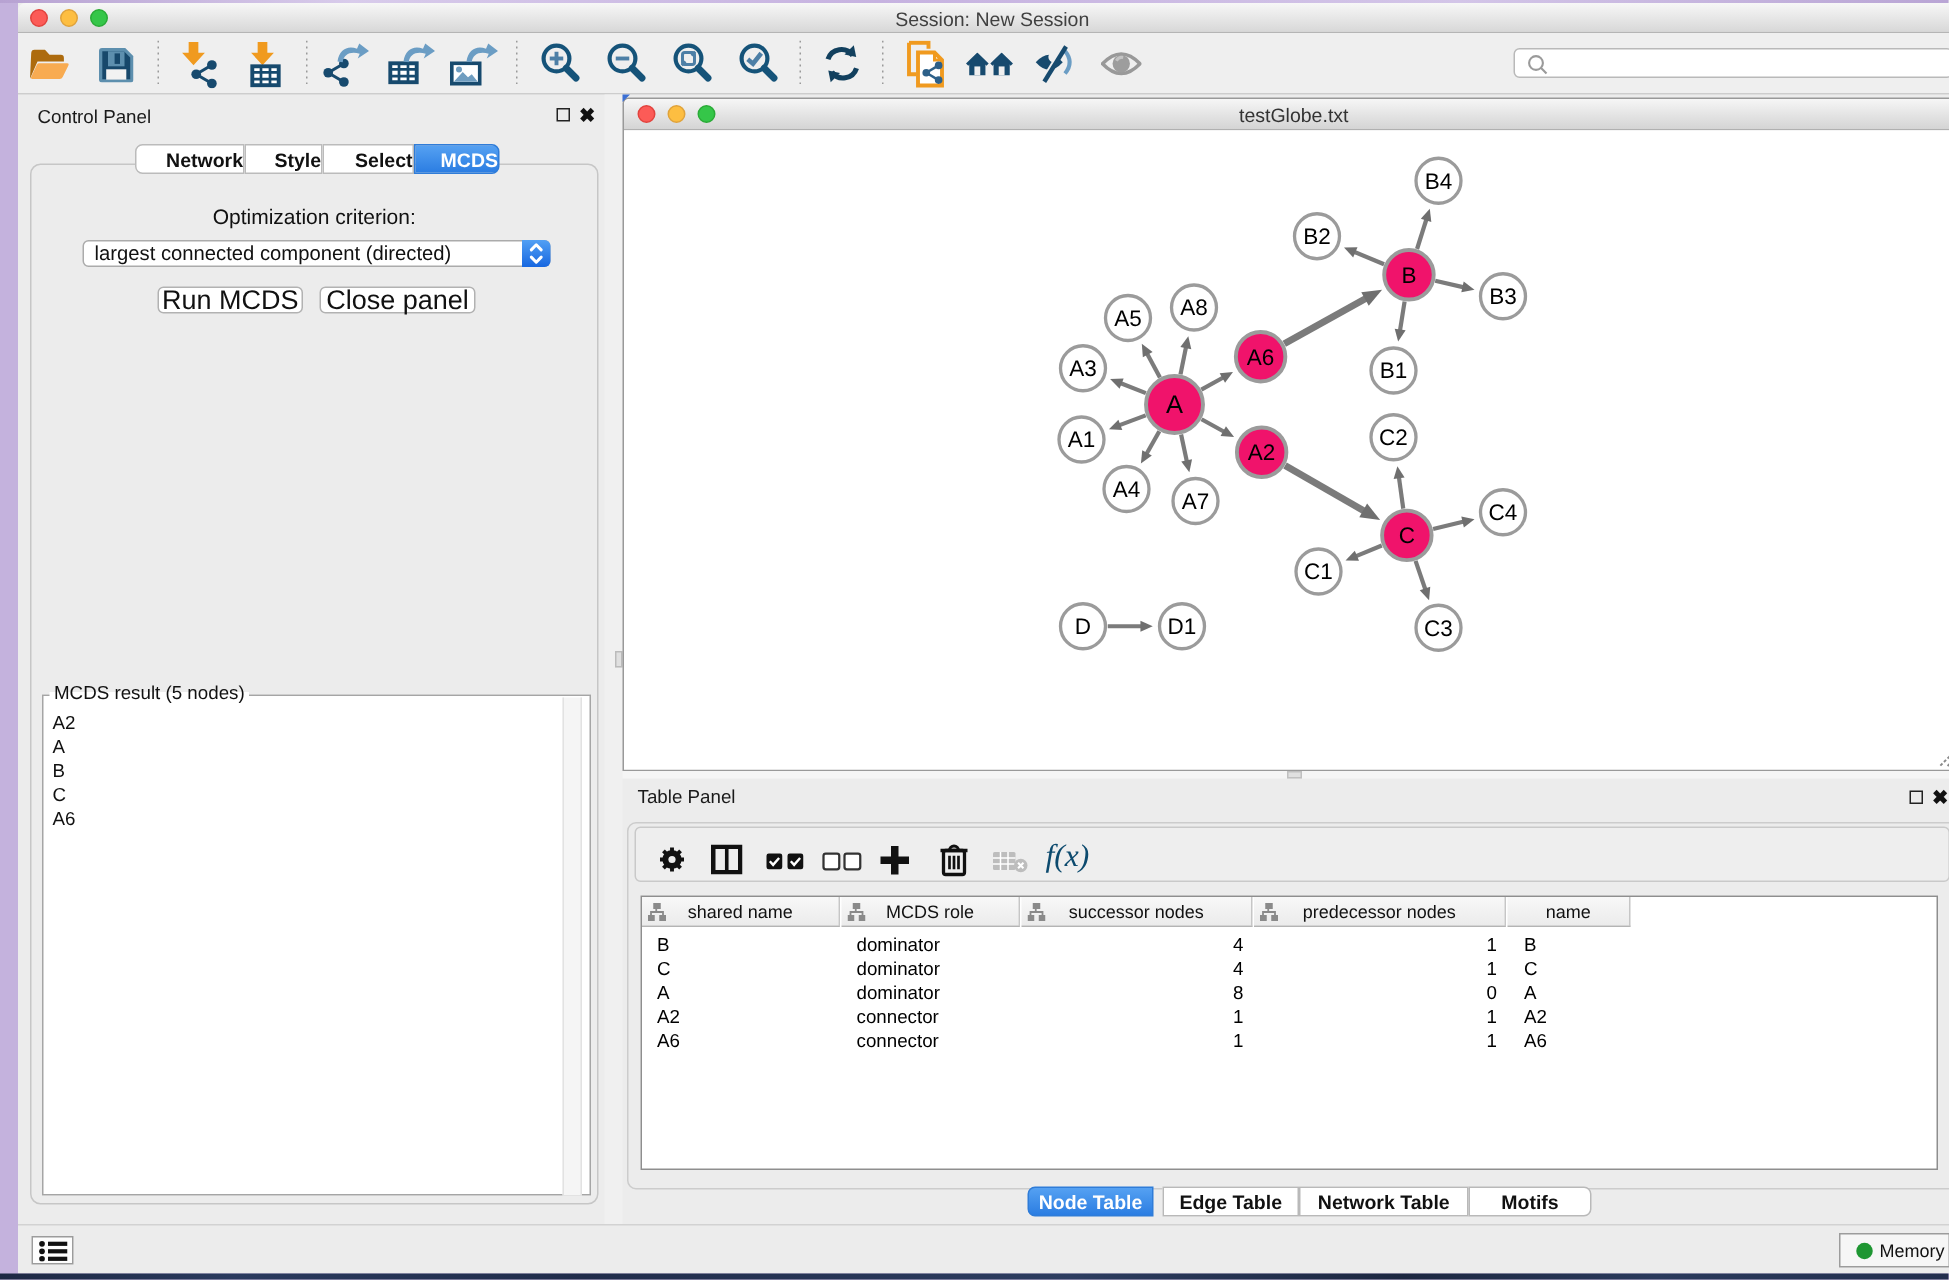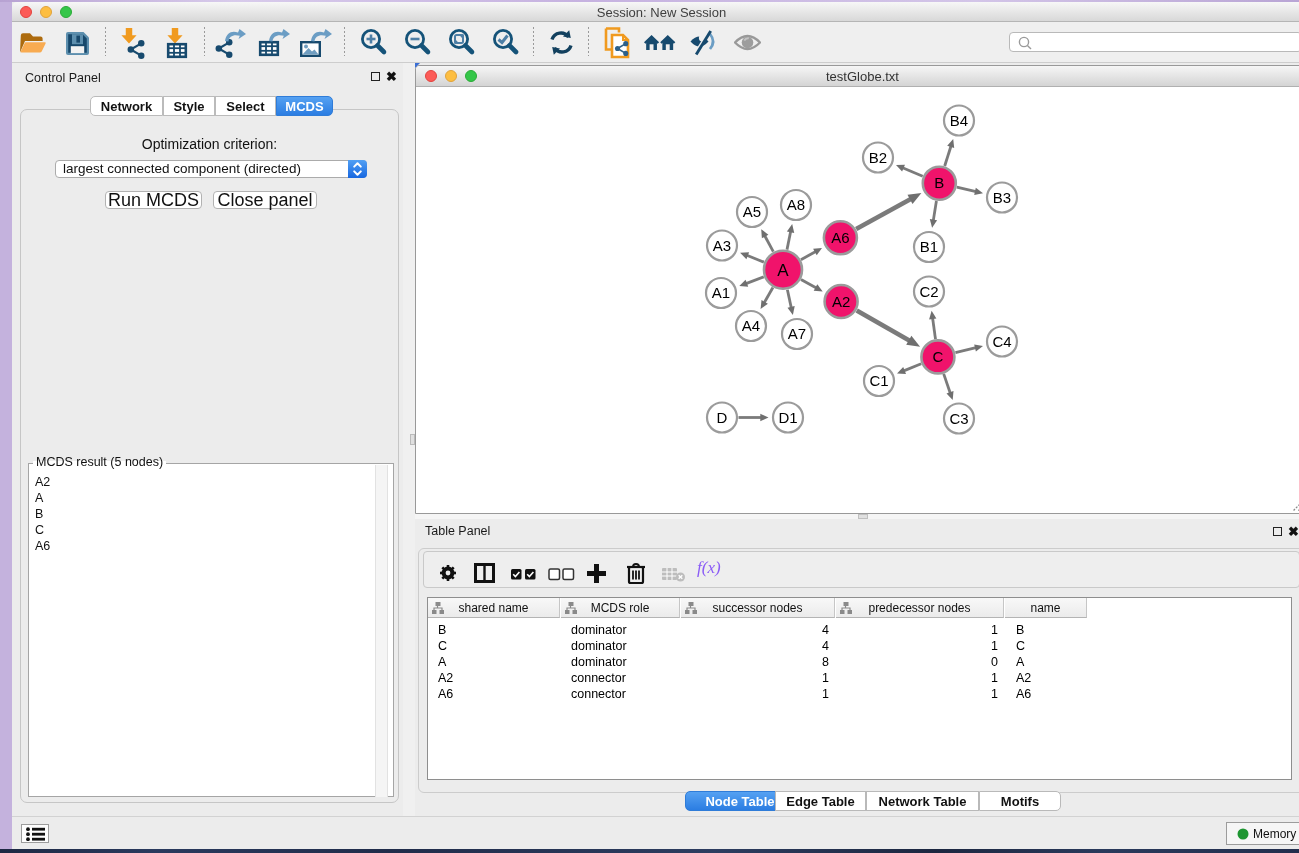--- a/index.html
+++ b/index.html
@@ -6,21 +6,21 @@
 #win{position:absolute;left:12px;top:0;width:1299px;height:849px;background:#ececec;overflow:hidden}
 #purple{position:absolute;left:0;top:0;width:1299px;height:2px;background:linear-gradient(90deg,#b7a2d2,#d8cbeb 18%,#c6b2e0 45%,#d3c5e8 75%,#b9a5d5);z-index:50}
 #titlebar{position:absolute;left:0;top:2px;width:100%;height:20px;background:linear-gradient(#f7f7f7,#d8d8d8);border-bottom:1px solid #b5b5b5;border-radius:5px 5px 0 0}
 #titlebar .t{position:absolute;width:100%;text-align:center;top:3px;font-size:13px;color:#404040}
 #toolbar{position:absolute;left:0;top:22px;width:100%;height:41px;background:#efefef;border-bottom:1px solid #cdcdcd}
 .vsep{position:absolute;top:5px;height:29px;width:1px;background-image:linear-gradient(#9a9a9a 40%,transparent 40%);background-size:1px 4px}
 #search{position:absolute;left:997px;top:10px;width:293px;height:20px;background:#fff;border:1px solid #b9b9b9;border-radius:4px}
 
 #cp-title{position:absolute;left:13px;top:71px;font-size:12.5px;color:#1a1a1a}
 .winbtn{position:absolute;width:9px;height:9px;border:1.5px solid #222}
-.tab{position:absolute;height:20px;background:#fff;border:1px solid #bbb;font-size:13px;font-weight:bold;color:#111;text-align:center;line-height:19px}
+.tab{position:absolute;height:20px;background:#fff;border:1px solid #bbb;font-size:13px;font-weight:bold;color:#111;text-align:right;line-height:19px}
 .tab.sel{background:linear-gradient(#55a1f2,#2b7de2);color:#fff;border-color:#2f7cd8}
 #cp-box{position:absolute;left:8px;top:109px;width:379px;height:694px;border:1px solid #c6c6c6;border-radius:7px}
 #optlabel{position:absolute;left:0;top:136px;width:395px;text-align:center;font-size:14px;color:#111}
 #dropdown{position:absolute;left:43px;top:160px;width:312px;height:18px;background:#fff;border:1px solid #ababab;border-radius:4px;font-size:13.5px;color:#111;line-height:16px;padding-left:7px}
 #dropbtn{position:absolute;right:-1px;top:-1px;width:19px;height:18px;border-radius:0 4px 4px 0;background:linear-gradient(#52a0f4,#1767e0)}
 .btn{position:absolute;height:18px;background:#fff;border:1px solid #b2b2b2;border-radius:4px;font-size:18px;color:#111;text-align:center;line-height:16px}
 #resbox{position:absolute;left:16px;top:463px;width:366px;height:334px;background:#fff;border:1px solid #a5a5a5}
 #reslabel{position:absolute;left:21px;top:455px;font-size:12.5px;color:#111;background:linear-gradient(#ececec 45%,#fff 45%);padding:0 3px}
 #reslist{position:absolute;left:6px;top:10px;font-size:12.5px;color:#111;line-height:16px}
 #resscroll{position:absolute;right:5px;top:1px;width:13px;height:332px;background:#f5f5f5;border-left:1px solid #e2e2e2;border-right:1px solid #e2e2e2}
@@ -390,21 +390,21 @@
 <g stroke="#fff" stroke-width="1">
           <line x1="0" y1="4" x2="15" y2="4"></line>
           <line x1="0" y1="8" x2="15" y2="8"></line>
           <line x1="5" y1="0" x2="5" y2="12"></line>
           <line x1="10" y1="0" x2="10" y2="12"></line>
         </g>
 <circle cx="18.5" cy="9" r="4.5" fill="#bdbdbd"></circle>
         <path d="M16.7 7.2 l3.6 3.6 M20.3 7.2 l-3.6 3.6" stroke="#fff" stroke-width="1.4"></path>
       </g>
     </svg>
- <div class="abs" style="left:685px;top:558px;font-family:'Liberation Serif',serif;font-style:italic;font-size:17px;color:#8b5cf6">f(x)</div>
+ <div class="abs" style="left:685px;top:558px;font-family:'Liberation Serif',serif;font-style:italic;font-size:21px;color:#0c4a6e">f(x)</div>
  <div id="tbl">
       <div class="hcell" style="left:0px;width:132px">shared name</div>
       <div class="hcell" style="left:133px;width:119px">MCDS role</div>
       <div class="hcell" style="left:253px;width:154px">successor nodes</div>
       <div class="hcell" style="left:408px;width:168px">predecessor nodes</div>
       <div class="hcell" style="left:577px;width:82px">name</div>
       <div class="trow" style="top:24px">
         <span style="left:10px">B</span>
         <span style="left:143px">dominator</span>
         <span style="left:254px;width:147px;text-align:right">4</span>
@@ -465,21 +465,21 @@
       </g>
     </svg>
     <svg style="position:absolute;left:828px;top:602px" width="12" height="12" viewBox="0 0 12 12">
       <g fill="#8a8a8a">
         <rect x="3.5" y="0" width="5" height="4"></rect>
 <rect x="0" y="8" width="4.5" height="4"></rect>
         <rect x="7.5" y="8" width="4.5" height="4"></rect>
 <path d="M5.5 4 v2 M2 8 v-2 h8 v2" stroke="#8a8a8a" stroke-width="1.2" fill="none"></path>
       </g>
     </svg>
- <div class="btab sel" style="left:673px;width:110px;border-radius:5px 0 0 5px">Node Table</div>
+ <div class="btab sel" style="left:673px;width:84px;border-radius:5px 0 0 5px">Node Table</div>
  <div class="btab" style="left:763px;width:91px">Edge Table</div>
  <div class="btab" style="left:854px;width:113px">Network Table</div>
  <div class="btab" style="left:967px;width:82px;border-radius:0 5px 5px 0">Motifs</div>
  <div id="statusbar"></div>
  <div id="membtn">
       <svg width="12" height="12" viewBox="0 0 12 12" style="position:absolute;left:10px;top:5px">
         <circle cx="6" cy="6" r="5.5" fill="#1e9632"></circle>
       </svg>
       <span style="position:absolute;left:26px;top:4px">Memory</span>
     </div>

